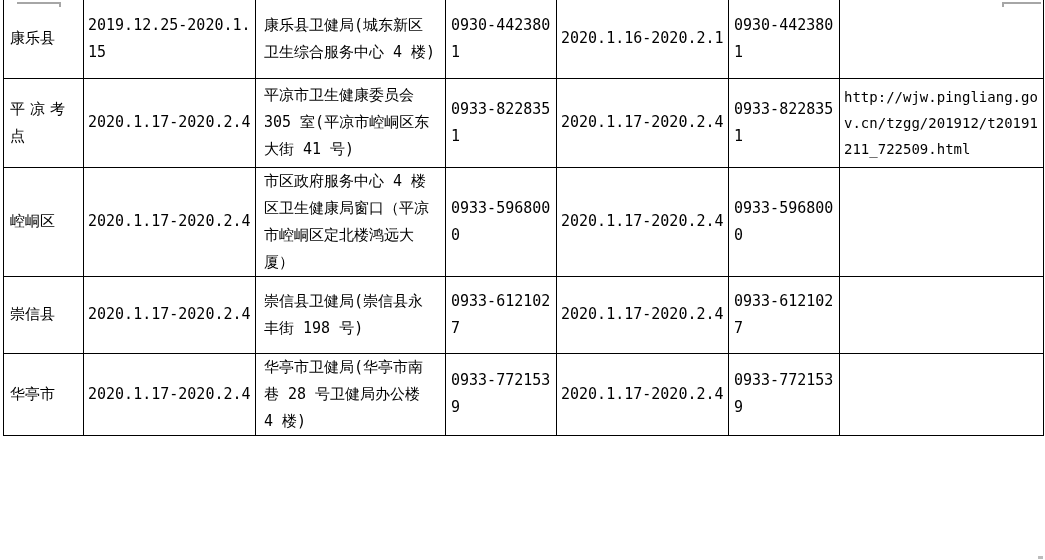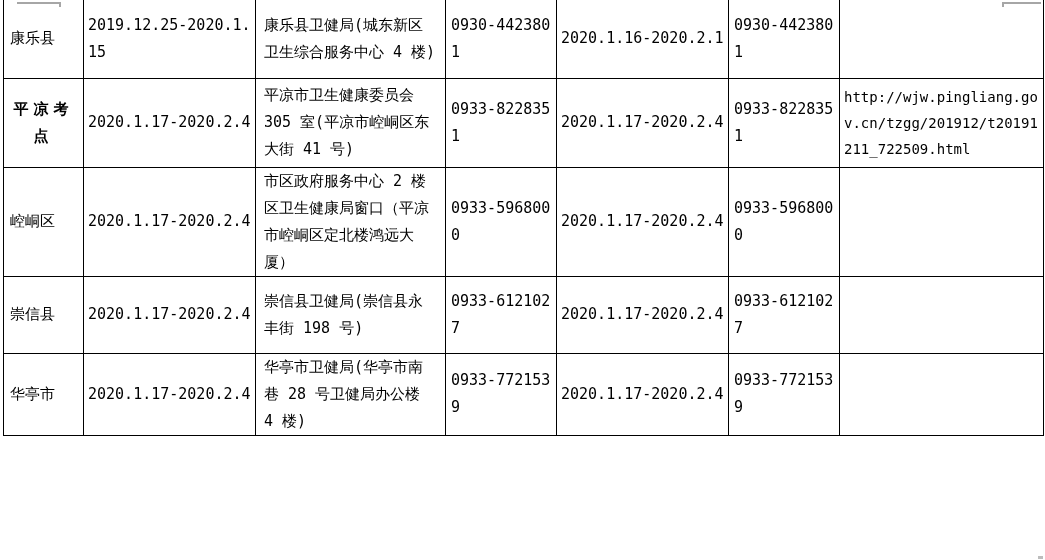--- a/index.html
+++ b/index.html
@@ -22,21 +22,21 @@
   tr:nth-child(3){height:83px}
   tr:nth-child(4){height:77px}
   tr:nth-child(5){height:76px}
   tr:nth-child(6){height:77px}
   tr:nth-child(7){height:75px}
   td.cell-date1,td.cell-date2{word-break:break-all;padding:0 2px 0 4px;}
   td.cell-phone1,td.cell-phone2{word-break:break-all;padding:0 3px 0 5px;margin-left:28px;}
   td.cell-addr{padding:0 8px;word-break:normal;overflow-wrap:break-word;}
   td.cell-url{font-size:14px;line-height:26px;word-break:break-all;padding:0 3px 0 4px;}
   td.cell-point{padding:8px 6px;}
-  .pt-bold{font-weight:bold;letter-spacing:5px;display:inline-block;text-align:center;}
+  .pt-bold{font-weight:normal;letter-spacing:5px;display:inline-block;}
   .artifact{position:absolute;background:#a6a6a6;}
 </style>
 </head>
 <body>
 
 <div class="artifact" style="left:17px;top:2px;width:44px;height:2px;"></div>
 <div class="artifact" style="left:59px;top:2px;width:2px;height:5px;"></div>
 <div class="artifact" style="left:1002px;top:2px;width:39px;height:2px;"></div>
 <div class="artifact" style="left:1002px;top:2px;width:2px;height:5px;"></div>
 <div class="artifact" style="left:1038px;top:556px;width:5px;height:3px;background:#bdbdbd;"></div>
@@ -67,21 +67,21 @@
       <td class="cell-date1"><span>2020.1.17-2020.2.4</span></td>
       <td class="cell-addr"><span>平凉市卫生健康委员会 305 室(平凉市崆峒区东大街 41 号)</span></td>
       <td class="cell-phone1"><span>0933-8228351</span></td>
       <td class="cell-date2"><span>2020.1.17-2020.2.4</span></td>
       <td class="cell-phone2"><span>0933-8228351</span></td>
       <td class="cell-url"><span>http://wjw.pingliang.gov.cn/tzgg/201912/t20191211_722509.html</span></td>
     </tr>
     <tr>
       <td class="cell-point"><span>崆峒区</span></td>
       <td class="cell-date1"><span>2020.1.17-2020.2.4</span></td>
-      <td class="cell-addr"><span>市区政府服务中心 2 楼区卫生健康局窗口（平凉市崆峒区定北楼鸿远大厦）</span></td>
+      <td class="cell-addr"><span>市区政府服务中心 4 楼区卫生健康局窗口（平凉市崆峒区定北楼鸿远大厦）</span></td>
       <td class="cell-phone1"><span>0933-5968000</span></td>
       <td class="cell-date2"><span>2020.1.17-2020.2.4</span></td>
       <td class="cell-phone2"><span>0933-5968000</span></td>
       <td class="cell-url"><span></span></td>
     </tr>
     <tr>
       <td class="cell-point"><span>崇信县</span></td>
       <td class="cell-date1"><span>2020.1.17-2020.2.4</span></td>
       <td class="cell-addr"><span>崇信县卫健局(崇信县永丰街 198 号)</span></td>
       <td class="cell-phone1"><span>0933-6121027</span></td>

